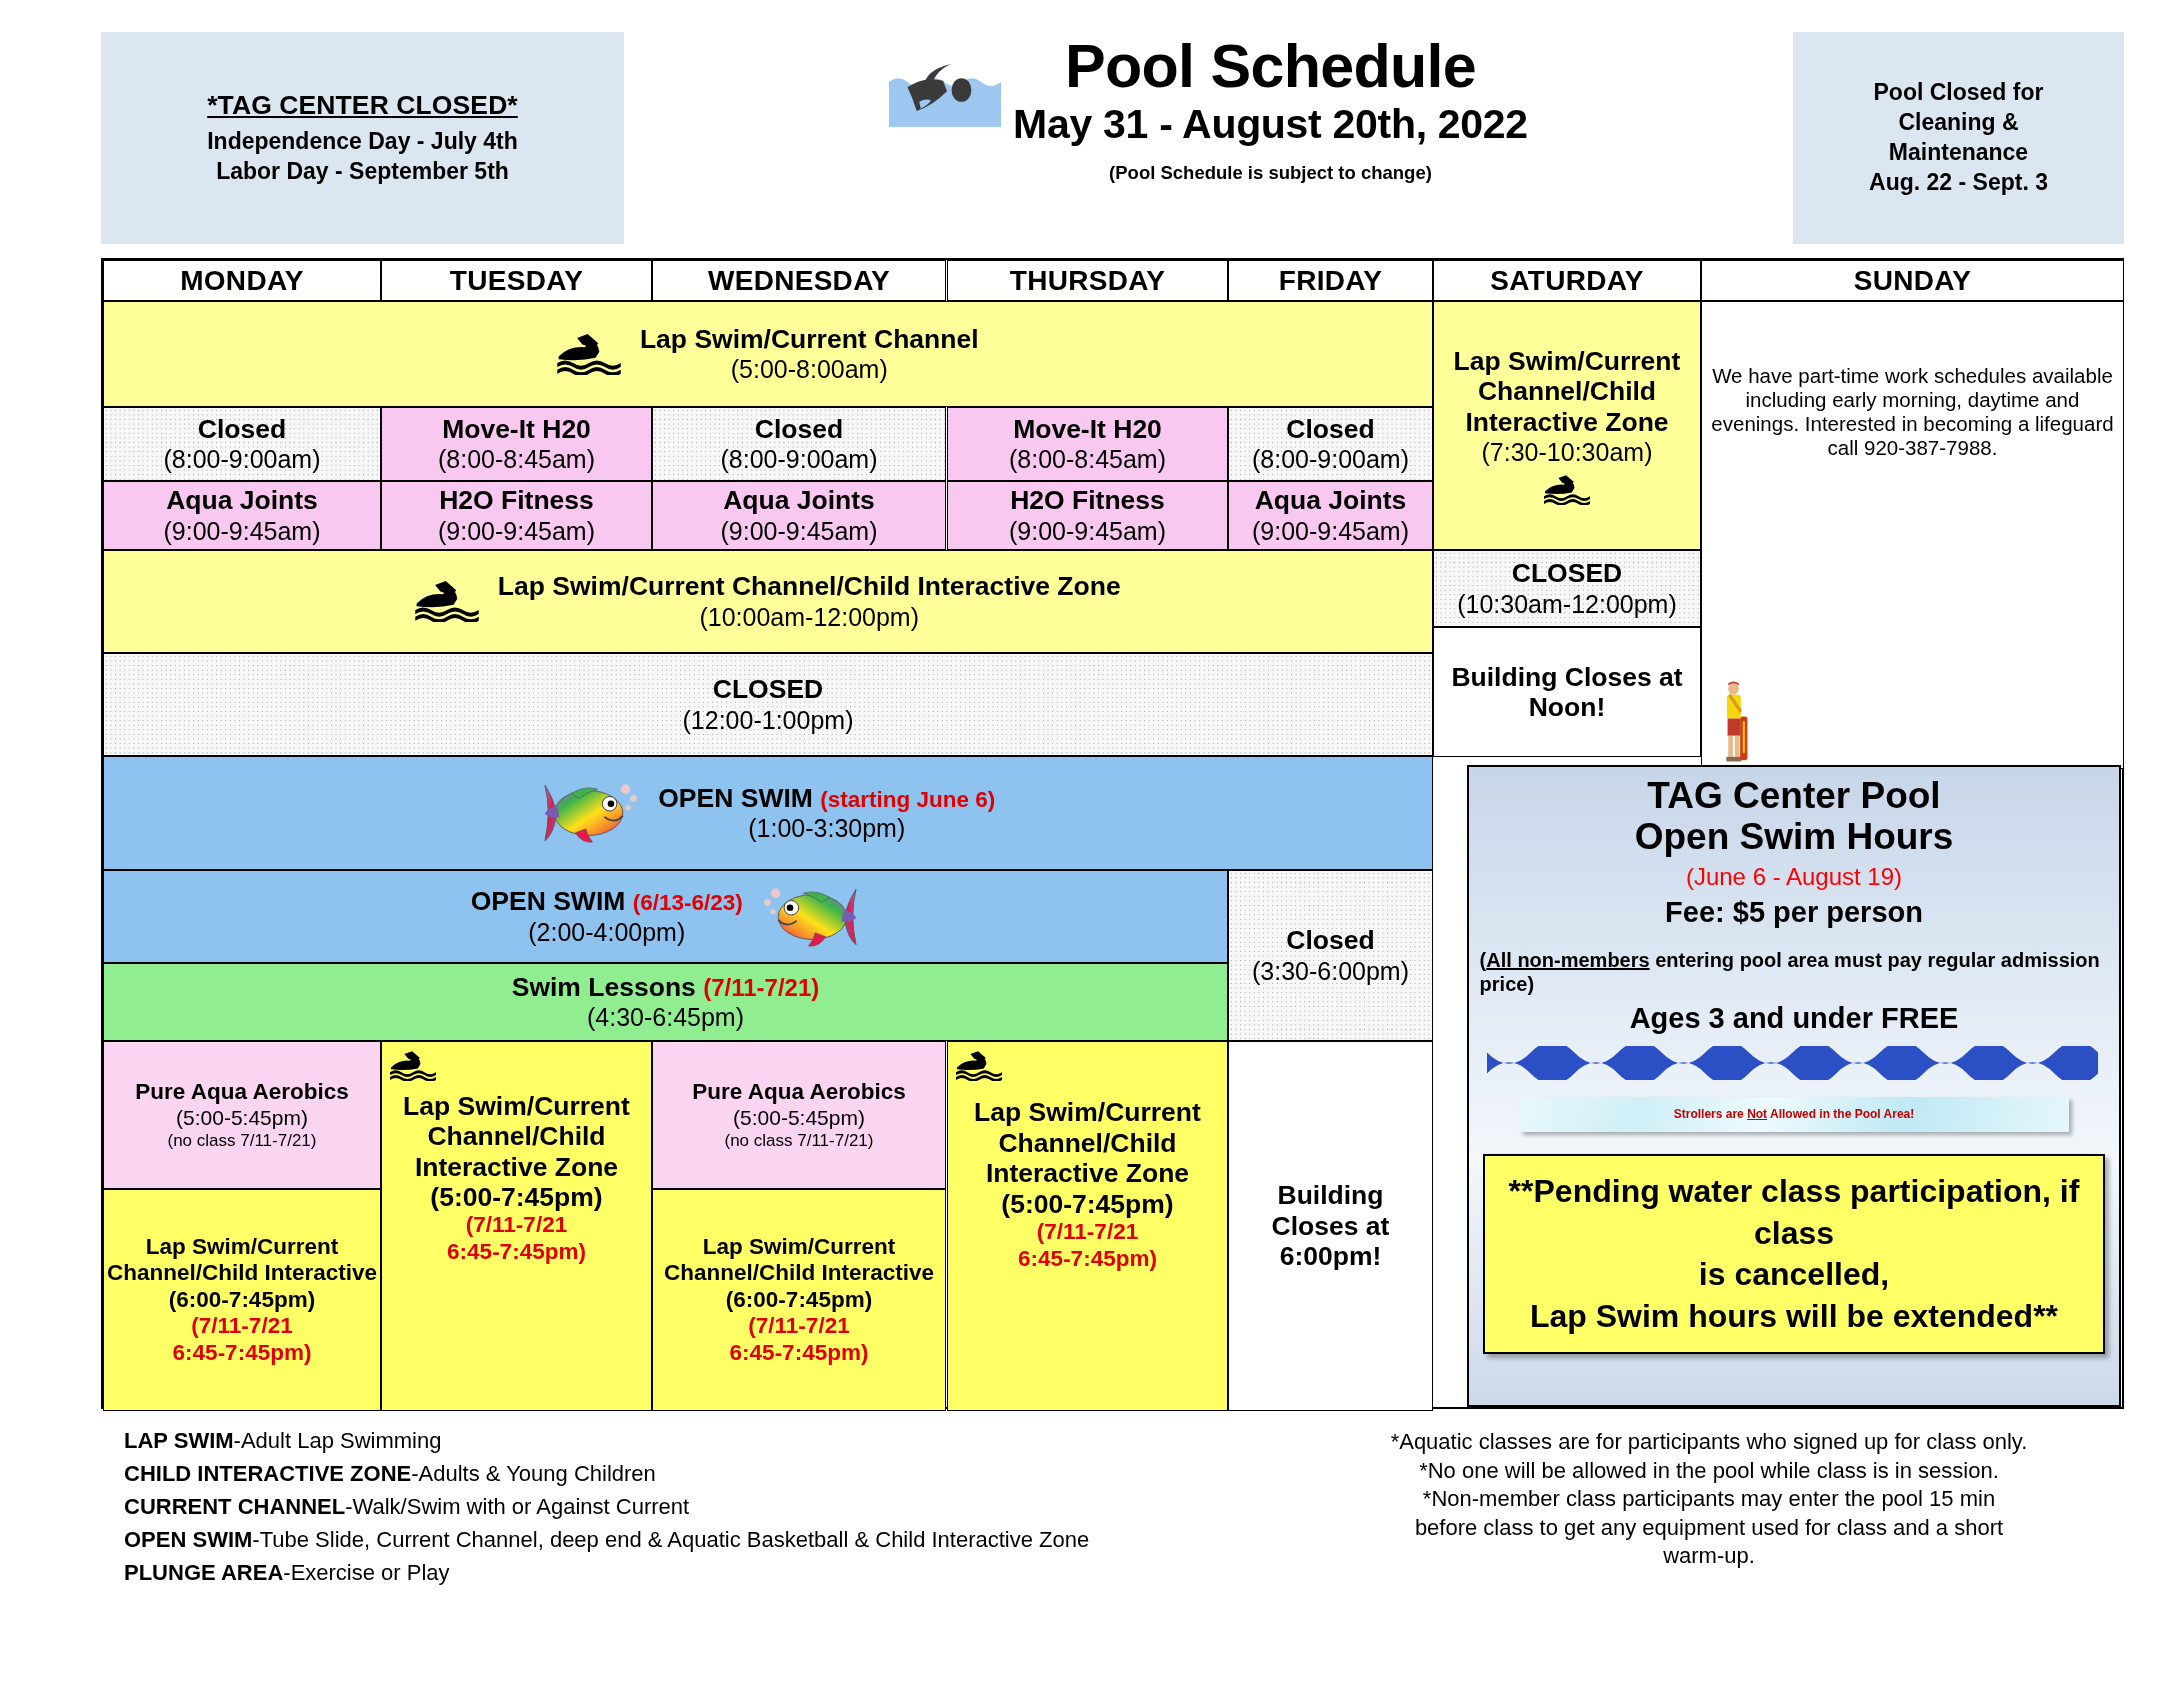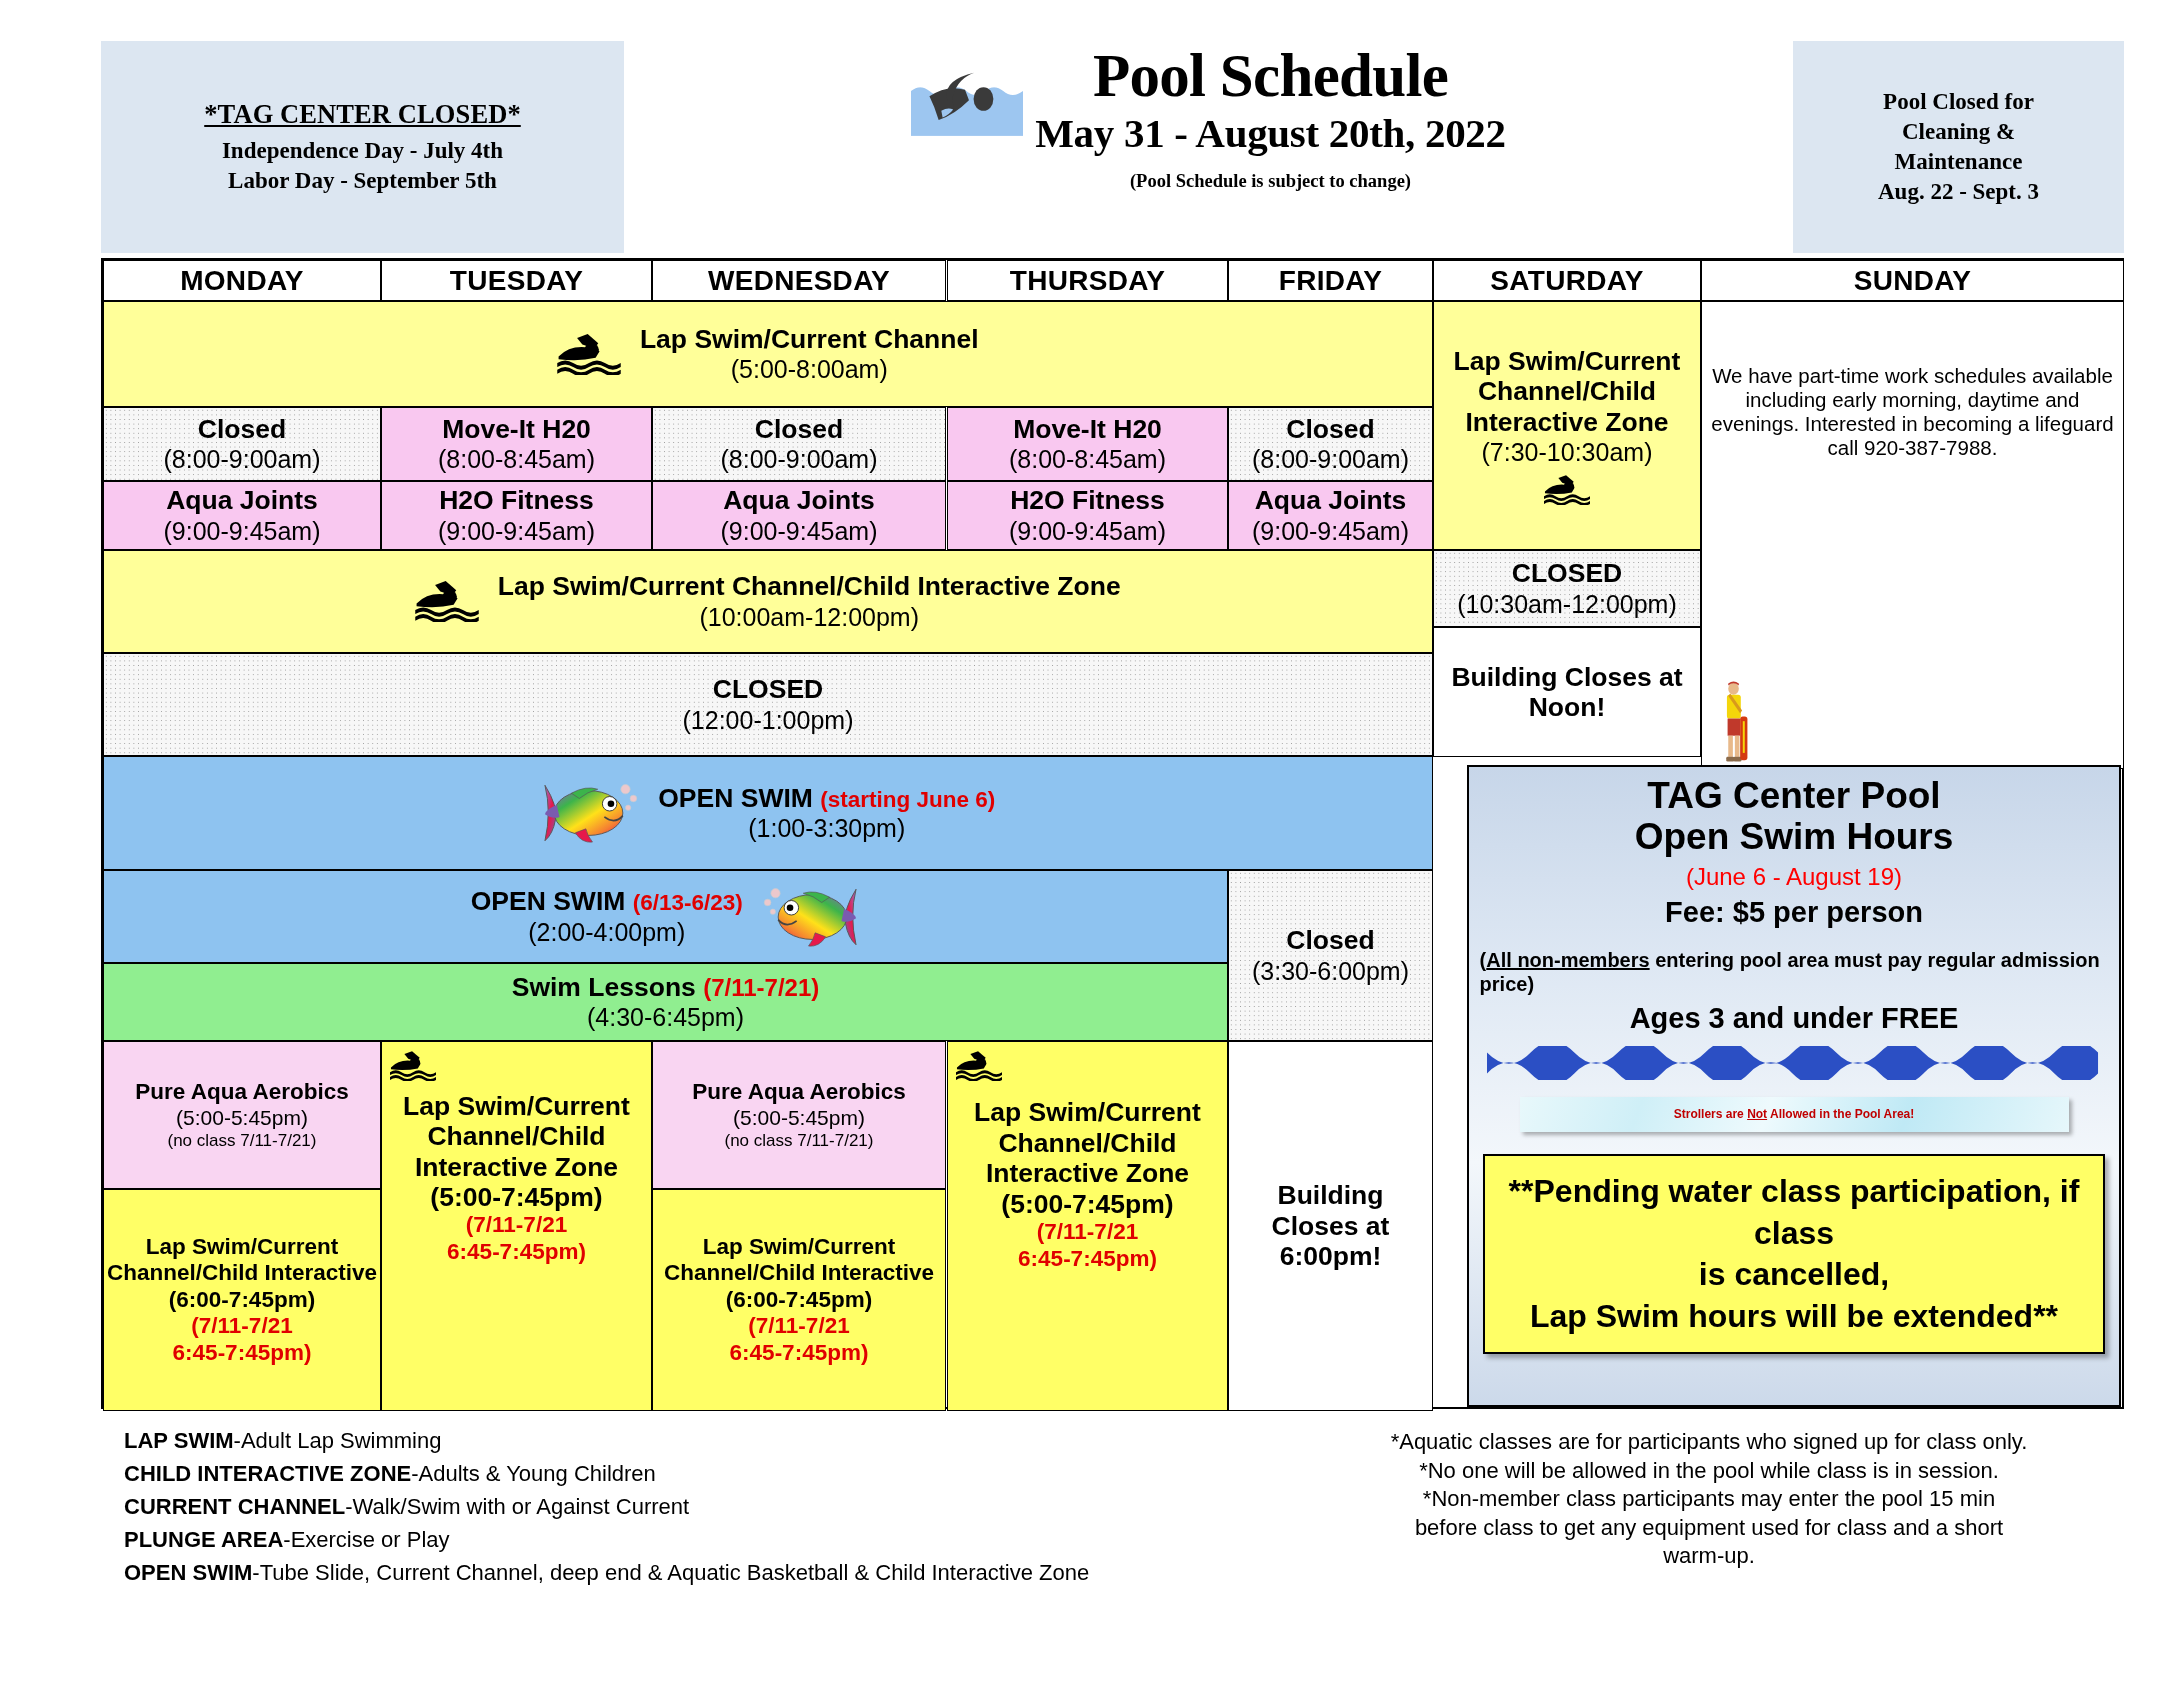--- a/index.html
+++ b/index.html
@@ -6,23 +6,23 @@
   body {
     width: 2183px; height: 1687px;
     background: #ffffff;
     font-family: "Liberation Sans", sans-serif;
     overflow: hidden;
   }
   .page { position: relative; width: 2183px; height: 1687px; padding: 0; }
 
   
   .header {
-    position: absolute; left: 101px; top: 41px;
+    position: absolute; left: 101px; top: 32px;
     width: 2023px; height: 212px;
-    display: flex; align-items: stretch; font-family: Liberation Serif, serif;
+    display: flex; align-items: stretch;
   }
   .hdr-box {
     background: #dce6f1;
     display: flex; flex-direction: column;
     align-items: center; justify-content: center;
     text-align: center;
     padding: 5.3px 9.3px;
   }
   .hdr-left { width: 523px; }
   .hdr-right { width: 331px; margin-left: auto; }
@@ -446,22 +446,22 @@
       <div>**Pending water class participation, if class</div>
       <div>is cancelled,</div>
       <div>Lap Swim hours will be extended**</div>
     </div>
   </div>
 
   <div class="legend">
     <div><b>LAP SWIM</b><span>-Adult Lap Swimming</span></div>
     <div><b>CHILD INTERACTIVE ZONE</b><span>-Adults &amp; Young Children</span></div>
     <div><b>CURRENT CHANNEL</b><span>-Walk/Swim with or Against Current</span></div>
+    <div><b>OPEN SWIM</b><span>-Tube Slide, Current Channel, deep end &amp; Aquatic Basketball &amp; Child Interactive Zone</span></div>
     <div><b>PLUNGE AREA</b><span>-Exercise or Play</span></div>
-    <div><b>OPEN SWIM</b><span>-Tube Slide, Current Channel, deep end &amp; Aquatic Basketball &amp; Child Interactive Zone</span></div>
   </div>
 
   <div class="notes">
     <div>*Aquatic classes are for participants who signed up for class only.</div>
     <div>*No one will be allowed in the pool while class is in session.</div>
     <div>*Non-member class participants may enter the pool 15 min</div>
     <div>before class to get any equipment used for class and a short</div>
     <div>warm-up.</div>
   </div>
 

